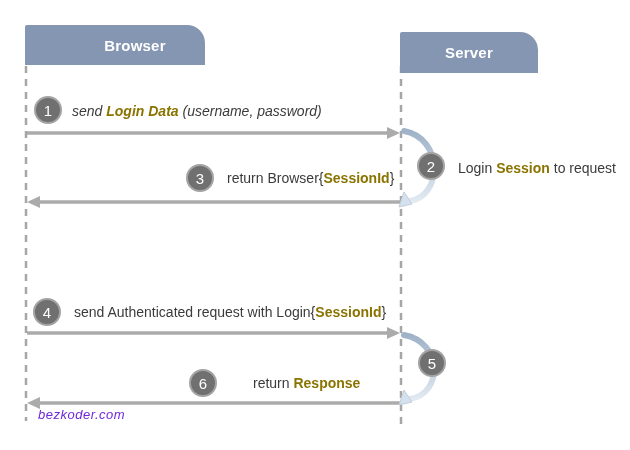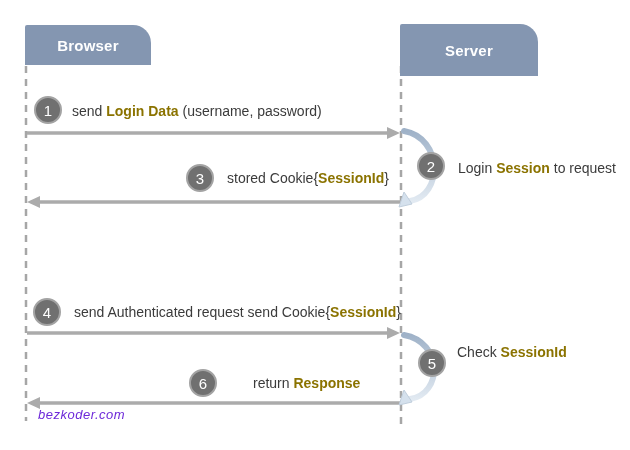--- a/index.html
+++ b/index.html
@@ -18,22 +18,22 @@
     background: #8496B1;
     border-radius: 2px 18px 0 0;
     display: flex;
     align-items: center;
     justify-content: center;
     color: #ffffff;
     font-size: 15px;
     font-weight: bold;
     letter-spacing: 0.2px;
   }
-  #browser-header { left: 25px; top: 25px; width: 126px; }
-  #server-header  { left: 400px; top: 24px; width: 138px; height: 52px; }
+  #browser-header { left: 25px; top: 25px; width: 140px; padding-left: 40px; }
+  #server-header  { left: 400px; top: 32px; width: 138px; height: 41px; }
   .step-circle {
     position: absolute;
     width: 28px;
     height: 28px;
     box-sizing: border-box;
     border-radius: 50%;
     background: #707070;
     border: 2px solid #A3A3A3;
     color: #ffffff;
     font-size: 15px;
@@ -98,24 +98,23 @@
   <div id="browser-header" class="actor-header">Browser</div>
   <div id="server-header" class="actor-header">Server</div>
 
   <div class="step-circle" style="left:34px;  top:96px;">1</div>
   <div class="step-circle" style="left:417px; top:152px;">2</div>
   <div class="step-circle" style="left:186px; top:164px;">3</div>
   <div class="step-circle" style="left:33px;  top:298px;">4</div>
   <div class="step-circle" style="left:418px; top:349px;">5</div>
   <div class="step-circle" style="left:189px; top:369px;">6</div>
 
-  <div class="msg-label" style="left:72px; top:102px;"><span>send </span><span class="em">Login Data</span><span> (username, password)</span></div>
+  <div class="msg-label" style="left:72px; top:102px;font-style:italic;"><span>send </span><span class="em">Login Data</span><span> (username, password)</span></div>
   <div class="msg-label" style="left:458px; top:159px;"><span>Login </span><span class="em">Session</span><span> to request</span></div>
-  <div class="msg-label" style="left:227px; top:169px;"><span>stored Cookie{</span><span class="em">SessionId</span><span>}</span></div>
-  <div class="msg-label" style="left:74px; top:303px;"><span>send Authenticated request send Cookie{</span><span class="em">SessionId</span><span>}</span></div>
+  <div class="msg-label" style="left:227px; top:169px;"><span>return Browser{</span><span class="em">SessionId</span><span>}</span></div>
+  <div class="msg-label" style="left:74px; top:303px;"><span>send Authenticated request with Login{</span><span class="em">SessionId</span><span>}</span></div>
   <div class="msg-label msg-label-multi" style="left:457px; top:341px;">
-    <div><span>Check </span><span class="em">SessionId</span></div>
   </div>
   <div class="msg-label" style="left:228px; top:374px;margin-left:25px;"><span>return </span><span class="em">Response</span></div>
 
   <div id="watermark">bezkoder.com</div>
 
 </div>
 
 </body></html>

